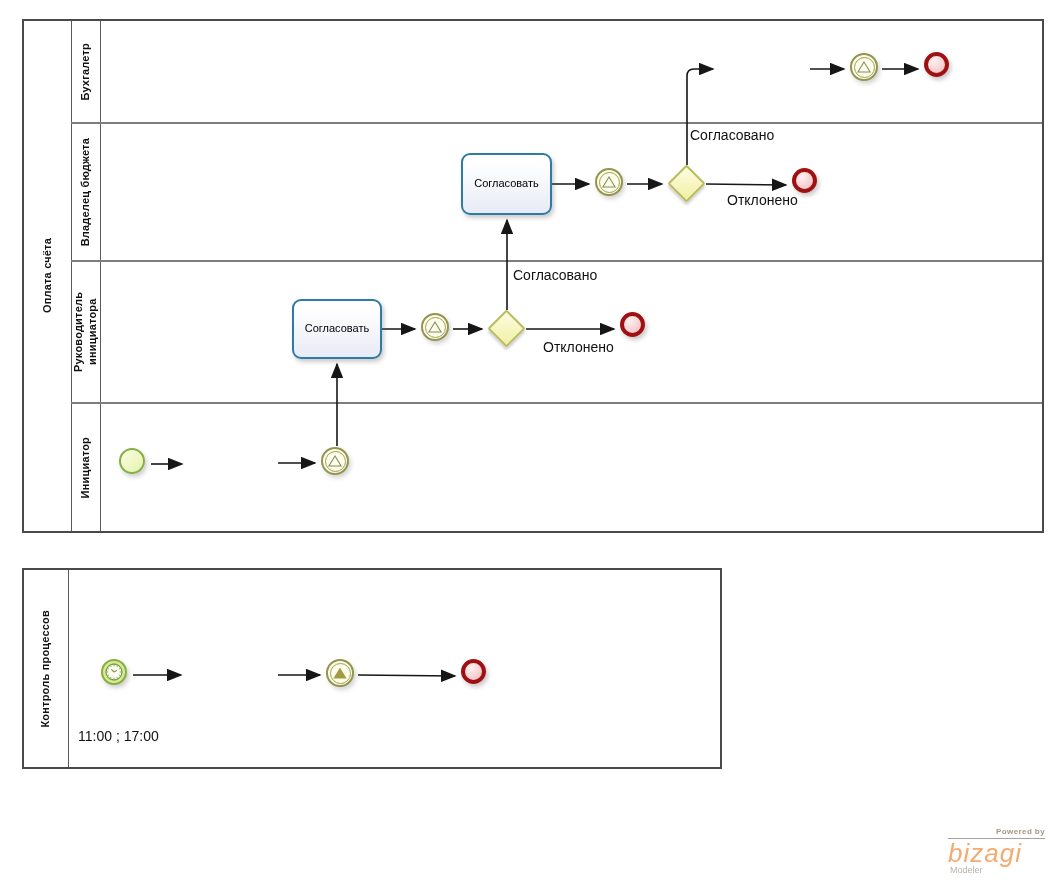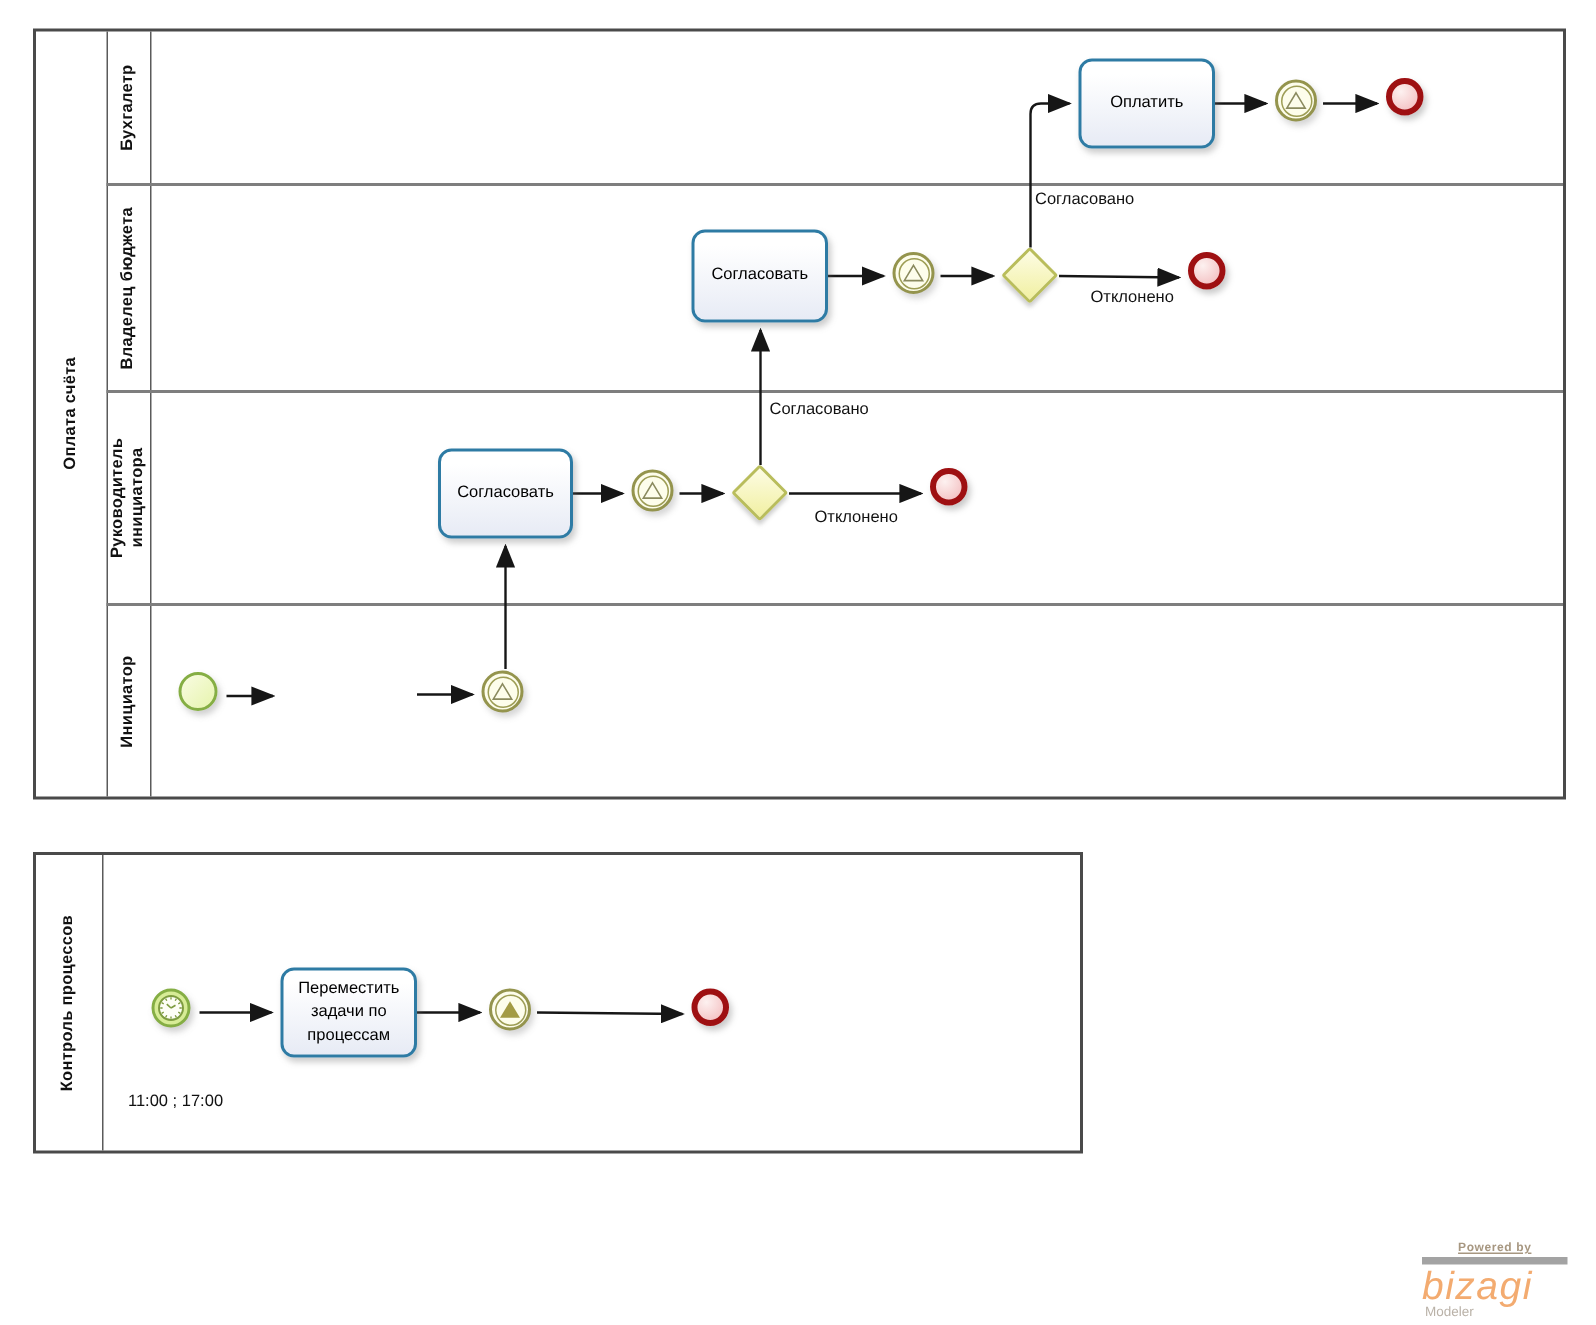--- a/index.html
+++ b/index.html
@@ -49,26 +49,26 @@
   .inner-ring{position:absolute;left:1.5px;top:1.5px;right:1.5px;bottom:1.5px;
     border:1.5px solid #9d9d55;border-radius:50%;box-sizing:border-box;
     display:flex;align-items:center;justify-content:center;}
   .end{width:25px;height:25px;border:4px solid #9e1012;
     background:radial-gradient(circle at 35% 30%,#fdf1f0,#f2b9bb);
     box-shadow:2px 3px 4px rgba(120,120,120,.4);}
   .gateway{width:27px;height:27px;transform:rotate(45deg);
     border:2px solid #b9bd5b;border-radius:2px;
     background:linear-gradient(135deg,#fdfce3,#f1f0a2);
     box-shadow:2px 2px 3px rgba(130,130,130,.4);}
-  .flow-label{position:absolute;z-index:4;font-size:11px;color:#111;white-space:nowrap;}
+  .flow-label{position:absolute;z-index:4;font-size:14px;color:#111;white-space:nowrap;}
   .timer-label{text-align:center;}
   
   .bizagi{position:absolute;left:948px;top:827px;width:97px;z-index:5;}
-  .bz-pow{font-size:8px;font-weight:bold;color:#a79781;text-align:center;letter-spacing:.4px;
-    border-bottom:5px solid #a3a3a3;padding-bottom:2px;text-decoration:underline;}
+  .bz-pow{font-size:8px;font-weight:bold;color:#a79781;text-align:right;letter-spacing:.4px;
+    border-bottom:1px solid #a3a3a3;padding-bottom:2px;}
   .bz-name{font-size:26px;color:#f3ab70;line-height:1.05;margin-top:1px;letter-spacing:1px;font-style:italic;}
   .bz-prod{font-size:9px;color:#bab2a8;margin-top:-2px;padding-left:2px;}
 </style>
 </head>
 <body>
 
 <div class="canvas">
 
   <div class="pool pool1">
     <div class="pool-header ph1">
@@ -153,43 +153,37 @@
       <svg width="16" height="14" viewBox="0 0 18 16">
         <path d="M9,2.2 L16,13.8 L2,13.8 Z" fill="none" stroke="#8a8a5e" stroke-width="1.2"></path>
       </svg>
     </div>
   </div>
   <div class="shape gateway" style="left:673px;top:170px;"></div>
   <div class="shape event end" style="left:792px;top:168px;"></div>
   <div class="flow-label" style="left:690px;top:127px;">Согласовано</div>
   <div class="flow-label" style="left:727px;top:192px;">Отклонено</div>
 
-  <div class="shape task" style="left:719px;top:39px;width:91px;height:60px;">
-    <span>Оплатить</span>
-  </div>
   <div class="shape event olive" style="left:850px;top:53px;">
     <div class="inner-ring">
       <svg width="16" height="14" viewBox="0 0 18 16">
         <path d="M9,2.2 L16,13.8 L2,13.8 Z" fill="none" stroke="#8a8a5e" stroke-width="1.2"></path>
       </svg>
     </div>
   </div>
   <div class="shape event end" style="left:924px;top:52px;"></div>
 
   <div class="shape event timer" style="left:101px;top:659px;">
     <svg width="20" height="20" viewBox="0 0 20 20">
       <circle cx="10" cy="10" r="8" fill="#fdfef6" stroke="#7e9c40" stroke-width="1.3"></circle>
       <path stroke="#7e9c40" stroke-width="0.9" d="M10,2.8 L10,4.4 M13.6,3.77 L12.8,5.15 M16.23,6.4 L14.85,7.2 M17.2,10 L15.6,10 M16.23,13.6 L14.85,12.8 M13.6,16.23 L12.8,14.85 M10,17.2 L10,15.6 M6.4,16.23 L7.2,14.85 M3.77,13.6 L5.15,12.8 M2.8,10 L4.4,10 M3.77,6.4 L5.15,7.2 M6.4,3.77 L7.2,5.15"></path>
       <path stroke="#7e9c40" stroke-width="1.1" d="M10,10 L7.2,7.4 M10,10 L13,8.2" fill="none"></path>
     </svg>
   </div>
   <div class="flow-label timer-label" style="left:78px;top:704px;width:78px;margin-top:24px;">11:00 ; 17:00</div>
-  <div class="shape task" style="left:187px;top:645px;width:91px;height:60px;">
-    <span>Переместить задачи по процессам</span>
-  </div>
   <div class="shape event olive" style="left:326px;top:659px;">
     <div class="inner-ring">
       <svg width="16" height="14" viewBox="0 0 18 16">
         <path d="M9,1.8 L16.6,14.2 L1.4,14.2 Z" fill="#a39b44" stroke="none"></path>
       </svg>
     </div>
   </div>
   <div class="shape event end" style="left:461px;top:659px;"></div>
 
   <div class="bizagi">

